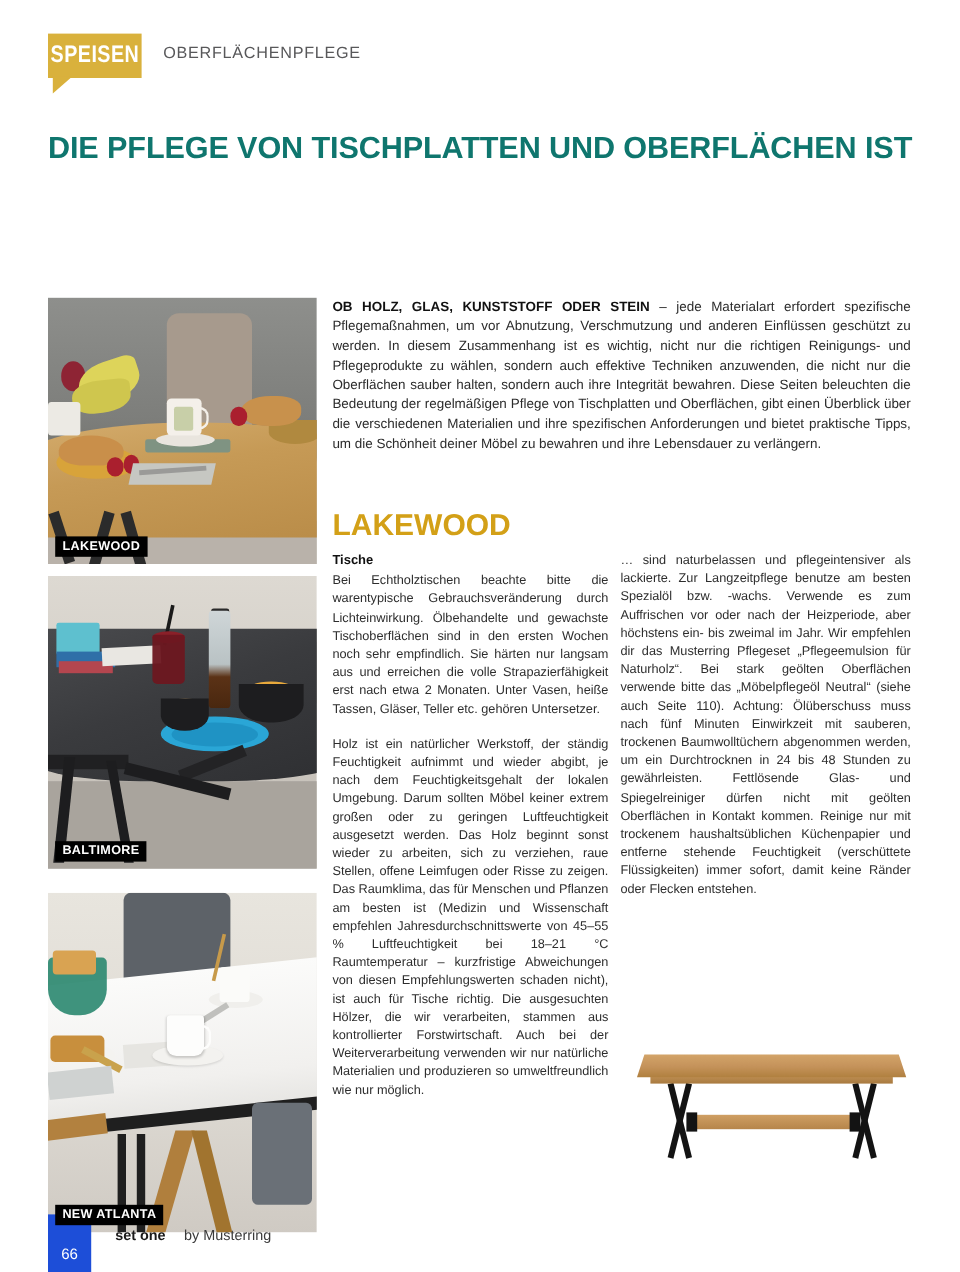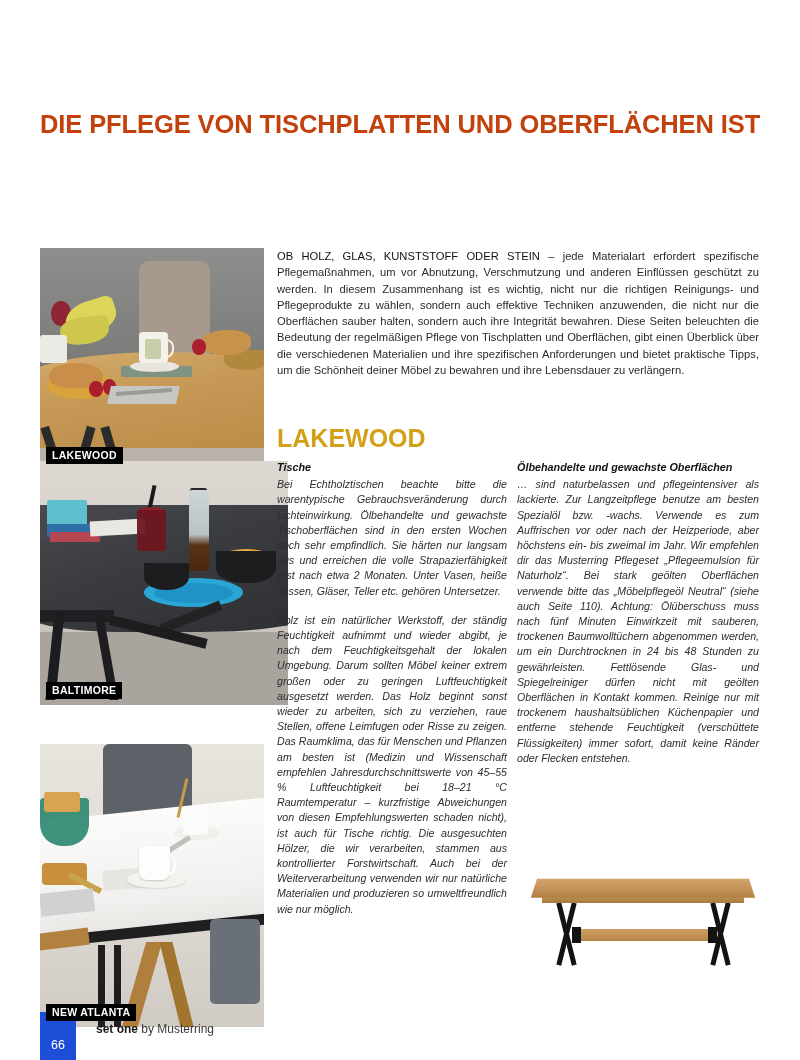--- a/index.html
+++ b/index.html
@@ -30,42 +30,42 @@
   .header-kicker {
     margin-left: 18px; margin-top: 8px;
     font-size: 13.5px; color: #58585a; letter-spacing: 0.6px;
   }
 
   
   .headline {
     position: absolute; left: 40px; top: 108px; width: 718px;
     font-family: "Liberation Sans Narrow", "Liberation Sans", sans-serif;
     font-weight: bold; font-size: 25.5px; line-height: 33px;
-    color: #c2410c; letter-spacing: -0.1px; text-align: center;
+    color: #0f766e; letter-spacing: -0.1px; text-align: center;
   }
   .headline .l { display: block; white-space: nowrap; }
 
   
   .intro {
     position: absolute; left: 277px; top: 248px; width: 482px;
     font-size: 11.2px; line-height: 16.3px; color: #2b2b2b; text-align: justify;
   }
-  .intro b { font-weight: normal; color: #111; }
+  .intro b { font-weight: bold; color: #111; }
 
   
   .photo { position: absolute; overflow: hidden; }
   .photo .cap {
     position: absolute; left: 6px; bottom: 6px;
     background: #000; color: #fff;
     font-size: 10.5px; font-weight: bold; letter-spacing: 0.3px;
     padding: 2px 6px 3px 6px; z-index: 5;
   }
 
   #photo1 { left: 40px; top: 248px; width: 224px; height: 222px; }
-  #photo2 { left: 40px; top: 461px; width: 248px; height: 244px; }
+  #photo2 { left: 40px; top: 480px; width: 224px; height: 244px; }
   #photo3 { left: 40px; top: 744px; width: 224px; height: 283px; }
 
   
   .p1-wall { position:absolute; inset:0; background:linear-gradient(180deg,#8e8f8c 0%,#7d7e7b 45%,#74756f 60%,#cfc9c2 62%,#bdb7b0 100%); }
   .p1-chair { position:absolute; left:44%; top:6%; width:32%; height:44%; background:#a79a8d; border-radius:10px 10px 4px 4px; }
   .p1-table { position:absolute; left:-8%; top:47%; width:122%; height:43%;
     background:linear-gradient(170deg,#d4ac6d 0%,#c69a56 40%,#b98c48 100%); border-radius:52% 48% 8% 8% / 30% 28% 6% 6%; }
   .p1-floor { position:absolute; left:0; bottom:0; width:100%; height:16%; background:#b9b2aa; }
   .p1-leg { position:absolute; background:#2b2b2b; }
   .p1-mug { position:absolute; left:44%; top:38%; width:13%; height:14%; background:#f4f0ea; border-radius:4px; }
@@ -138,21 +138,21 @@
   .p3-cloth{position:absolute;left:0%;top:52%;width:24%;height:8%;background:#cfd2d1;transform:rotate(-6deg);}
   .p3-paper{position:absolute;left:28%;top:44%;width:22%;height:7%;background:#e6e5e1;transform:rotate(-4deg);}
 
   
   .section-title {
     position: absolute; left: 277px; top: 424px;
     font-family: "Liberation Sans Narrow", "Liberation Sans", sans-serif;
     font-weight: bold; font-size: 25px; letter-spacing: 0px; color: #D3A017;
   }
 
-  .col { position: absolute; font-size: 10.6px; line-height: 15.2px; color: #2d2d2d; text-align: justify; font-style: italic; }
+  .col { position: absolute; font-size: 10.6px; line-height: 15.2px; color: #2d2d2d; text-align: justify; }
   .col h4 { font-size: 10.8px; font-weight: bold; color: #111; margin-bottom: 2px; text-align: left; }
   .col p { margin: 0; text-align: justify; }
   .col .blk { margin-top: 14px; }
 
   #col-left  { left: 277px; top: 460px; width: 230px; }
   #col-right { left: 517px; top: 460px; width: 242px; }
 
   
   #prod {
     position: absolute; left: 528px; top: 858px; width: 240px; height: 118px; background: #fff;
@@ -177,27 +177,34 @@
   .footer-num {
     position: absolute; left: 40px; top: 1012px; width: 36px; height: 65px;
     background: #1d4ed8; color: #fff; font-size: 12.5px;
     display: flex; align-items: center; justify-content: center;
   }
   .footer-brand {
     position: absolute; left: 96px; top: 1022px;
     font-size: 12px; color: #1a1a1a;
   }
   .footer-brand b { font-weight: bold; }
-  .footer-brand span { color: #3a3a3a; }
+  .footer-brand span { color: #3a3a3a; padding-left: 12px; }
 </style>
 </head>
 <body>
 
 <div class="page">
 
+  <div class="header">
+    <div class="speisen-badge">
+      <div class="speisen-text">SPEISEN</div>
+      <div class="tail"></div>
+    </div>
+    <div class="header-kicker">OBERFLÄCHENPFLEGE</div>
+  </div>
 
   <div class="headline">
     <span class="l">DIE PFLEGE VON TISCHPLATTEN UND OBERFLÄCHEN IST</span>
   </div>
 
   <div class="intro">
     <b>OB HOLZ, GLAS, KUNSTSTOFF ODER STEIN</b><span> – jede Materialart erfordert spezifische Pflegemaßnahmen, um vor Abnutzung, Verschmutzung und anderen Einflüssen geschützt zu werden. In diesem Zusammenhang ist es wichtig, nicht nur die richtigen Reinigungs- und Pflegeprodukte zu wählen, sondern auch effektive Techniken anzuwenden, die nicht nur die Oberflächen sauber halten, sondern auch ihre Integrität bewahren. Diese Seiten beleuchten die Bedeutung der regelmäßigen Pflege von Tischplatten und Oberflächen, gibt einen Überblick über die verschiedenen Materialien und ihre spezifischen Anforderungen und bietet praktische Tipps, um die Schönheit deiner Möbel zu bewahren und ihre Lebensdauer zu verlängern.</span>
   </div>
 
   <div class="photo" id="photo1">
@@ -287,21 +294,20 @@
 
   <div class="col" id="col-left">
     <h4>Tische</h4>
     <p>Bei Echtholztischen beachte bitte die warentypische Gebrauchsveränderung durch Lichteinwirkung. Ölbehandelte und gewachste Tischoberflächen sind in den ersten Wochen noch sehr empfindlich. Sie härten nur langsam aus und erreichen die volle Strapazierfähigkeit erst nach etwa 2 Monaten. Unter Vasen, heiße Tassen, Gläser, Teller etc. gehören Untersetzer.</p>
     <div class="blk">
       <p>Holz ist ein natürlicher Werkstoff, der ständig Feuchtigkeit aufnimmt und wieder abgibt, je nach dem Feuchtigkeitsgehalt der lokalen Umgebung. Darum sollten Möbel keiner extrem großen oder zu geringen Luftfeuchtigkeit ausgesetzt werden. Das Holz beginnt sonst wieder zu arbeiten, sich zu verziehen, raue Stellen, offene Leimfugen oder Risse zu zeigen. Das Raumklima, das für Menschen und Pflanzen am besten ist (Medizin und Wissenschaft empfehlen Jahresdurchschnittswerte von 45–55 % Luftfeuchtigkeit bei 18–21 °C Raumtemperatur – kurzfristige Abweichungen von diesen Empfehlungswerten schaden nicht), ist auch für Tische richtig. Die ausgesuchten Hölzer, die wir verarbeiten, stammen aus kontrollierter Forstwirtschaft. Auch bei der Weiterverarbeitung verwenden wir nur natürliche Materialien und produzieren so umweltfreundlich wie nur möglich.</p>
     </div>
   </div>
 
   <div class="col" id="col-right">
-    <h4>Ölbehandelte und gewachste Oberflächen</h4>
     <p>… sind naturbelassen und pflegeintensiver als lackierte. Zur Langzeitpflege benutze am besten Spezialöl bzw. -wachs. Verwende es zum Auffrischen vor oder nach der Heizperiode, aber höchstens ein- bis zweimal im Jahr. Wir empfehlen dir das Musterring Pflegeset „Pflegeemulsion für Naturholz“. Bei stark geölten Oberflächen verwende bitte das „Möbelpflegeöl Neutral“ (siehe auch Seite 110). Achtung: Ölüberschuss muss nach fünf Minuten Einwirkzeit mit sauberen, trockenen Baumwolltüchern abgenommen werden, um ein Durchtrocknen in 24 bis 48 Stunden zu gewährleisten. Fettlösende Glas- und Spiegelreiniger dürfen nicht mit geölten Oberflächen in Kontakt kommen. Reinige nur mit trockenem haushaltsüblichen Küchenpapier und entferne stehende Feuchtigkeit (verschüttete Flüssigkeiten) immer sofort, damit keine Ränder oder Flecken entstehen.</p>
   </div>
 
   <div id="prod">
     <div class="tbl-legA"></div>
     <div class="tbl-legB"></div>
     <div class="tbl-legC"></div>
     <div class="tbl-legD"></div>
     <div class="tbl-rail"></div>
     <div class="tbl-brkt1"></div>

